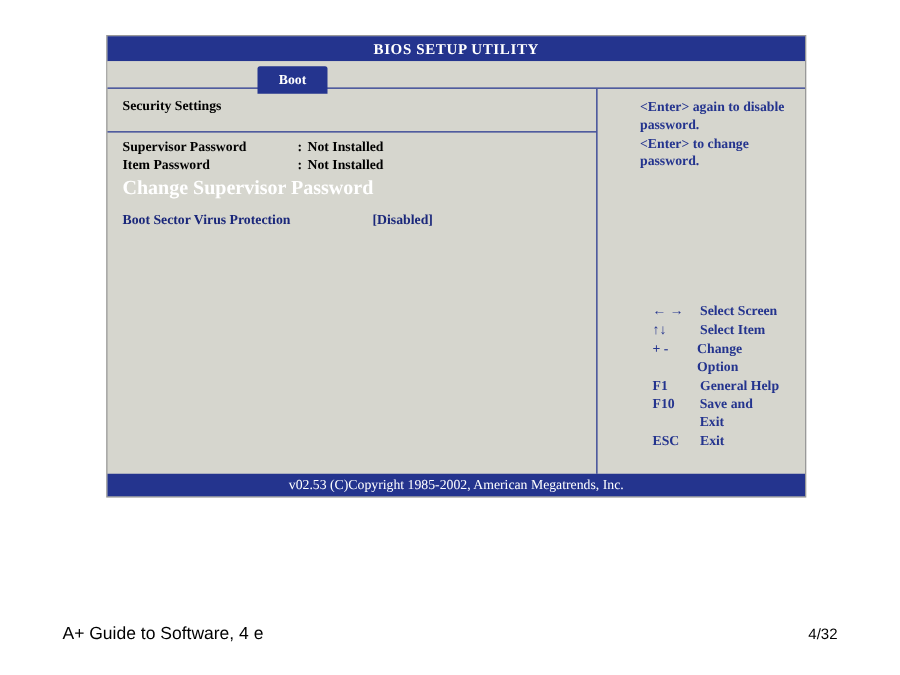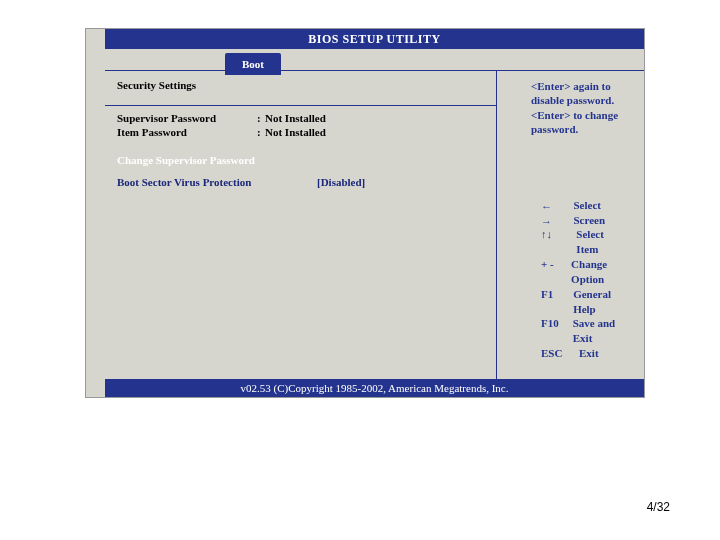--- a/index.html
+++ b/index.html
@@ -13,21 +13,21 @@
     color: #000;
     position: relative;
   }
   .slide { width: 720px; height: 540px; position: relative; }
   .bios {
     position: absolute;
     left: 85px; top: 28px;
     width: 560px; height: 370px;
     background: #d6d6ce;
     border: 1px solid #999;
-    display: flex; flex-direction: column; padding-left: 19px;
+    display: flex; flex-direction: column;
   }
   .bios-topbar {
     background: #24348e;
     color: #fff;
     font-family: Georgia, 'Times New Roman', serif;
     font-weight: bold;
     text-align: center;
     height: 20px;
     font-size: 12px;
     letter-spacing: 0.5px;
@@ -61,21 +61,21 @@
   .bios-left { flex: 0 0 392px; padding: 8px 12px; border-right: 1px solid #24348e; }
   .bios-right { flex: 1; padding: 8px 10px; color: #24348e; font-weight: bold; font-size: 11px; }
   .sec-head {
     color: #000; font-weight: bold; font-size: 11px;
     padding-bottom: 6px; margin-bottom: 8px;
   }
   .kv { display: flex; color:#000; font-weight: bold; font-size: 11px; margin: 2px 0; }
   .kv .k { width: 140px; }
   .kv .c { width: 8px; }
   .kv .v { }
-  .hl { color:#fff; background: transparent; font-weight:bold; font-size:11px; margin: 16px 0 10px 0;}
+  .hl { color:#fff; background: transparent; font-weight:bold; font-size:16px; margin: 4px 0 10px 0;}
   .proto { display:flex; color:#1a277a; font-weight:bold; font-size:11px; }
   .proto .k { width:200px; }
   .help-lower { position:absolute; bottom:10px; left:0; right:0; padding: 0 10px; color:#24348e; font-weight:bold; font-size:11px;}
   .keyrow { display:flex; gap:8px; line-height: 1.35; }
   .keyrow .kc { width:30px; }
   .bios-bottom {
     background:#24348e; color:#fff; text-align:center;
     font-family: Georgia, serif; font-size:11px;
     padding: 3px 0;
   }
@@ -161,14 +161,15 @@
                 <span>Exit</span>
               </div>
           </div>
         </div>
       </div>
     </div>
     <div class="bios-bottom">v02.53 (C)Copyright 1985-2002, American Megatrends, Inc.</div>
   </div>
 
 
+  <div class="footer-left">A+ Guide to Software, 4 e</div>
   <div class="footer-right">4/32</div>
 </div>
 
 </body></html>

